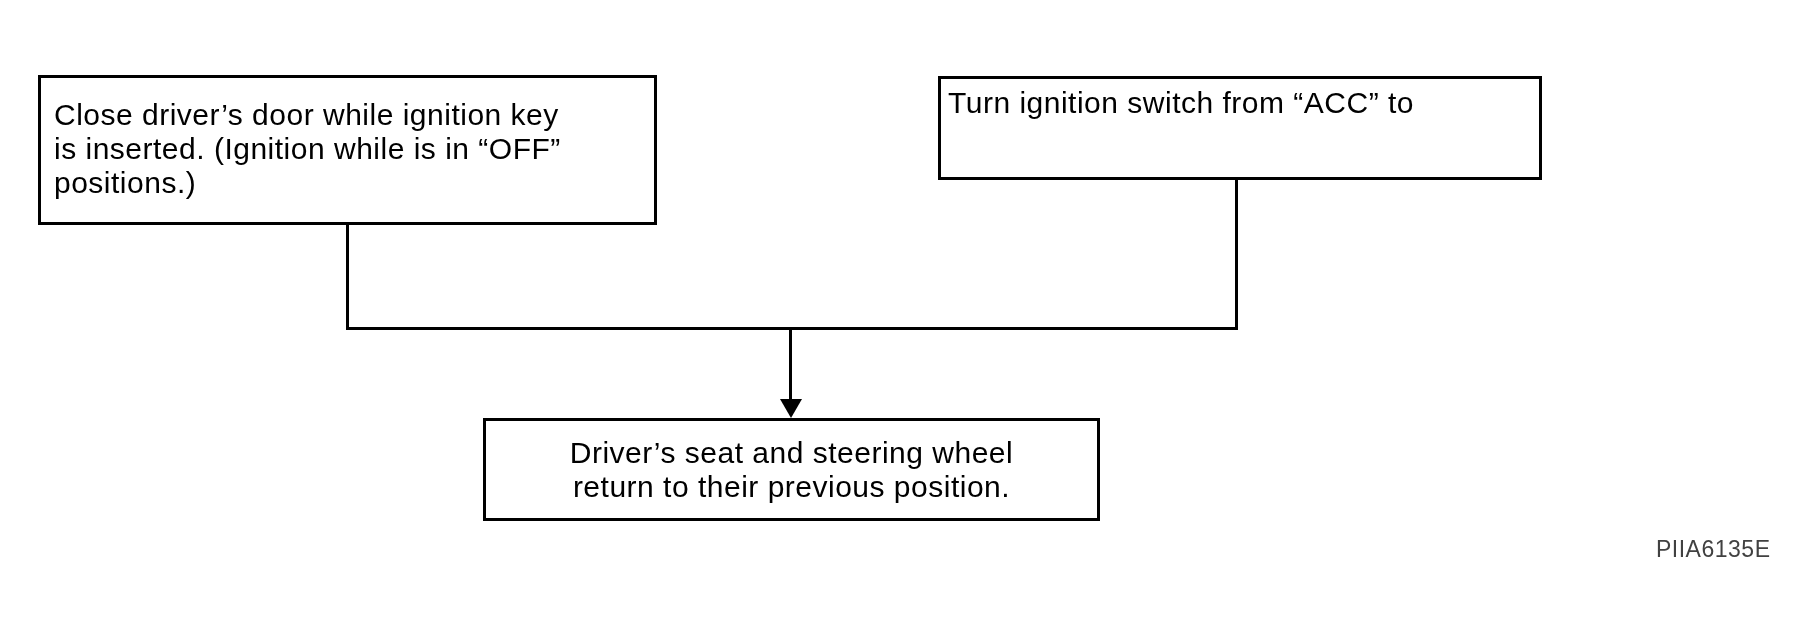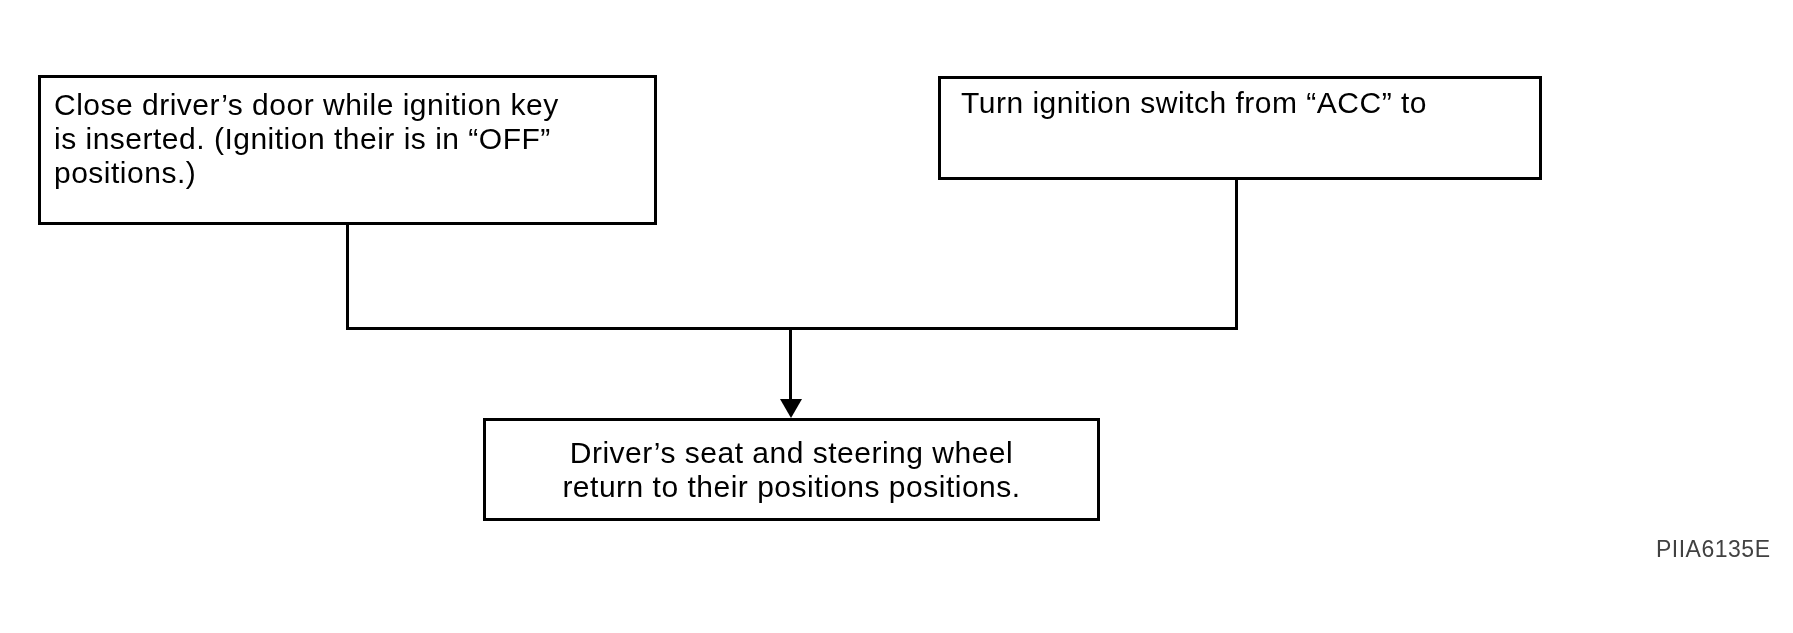--- a/index.html
+++ b/index.html
@@ -22,26 +22,26 @@
     border: 3px solid var(--line-color, #000000);
     background: var(--bg-color, #ffffff);
     font-size: 30px;
     line-height: 34px;
     letter-spacing: 0.5px;
   }
   .fc-box .bline { white-space: pre; }
   .box-close-door {
     left: 38px; top: 75px;
     width: 619px; height: 150px;
-    padding: 10px 13px;
+    padding: 20px 13px;
   }
   .box-ignition-on {
     left: 938px; top: 76px;
     width: 604px; height: 104px;
-    padding: 7px 20px;
+    padding: 7px 7px;
   }
   .box-seat-return {
     left: 483px; top: 418px;
     width: 617px; height: 103px;
     display: flex;
     flex-direction: column;
     justify-content: center;
     align-items: center;
     text-align: right;
   }
@@ -72,34 +72,34 @@
     letter-spacing: 0.5px;
   }
 </style>
 </head>
 <body>
 
 <div class="canvas">
 
   <div class="fc-box box-close-door">
     <div class="bline">Close driver’s door while ignition key</div>
-    <div class="bline">is inserted. (Ignition their is in “OFF”</div>
+    <div class="bline">is inserted. (Ignition while is in “OFF”</div>
     <div class="bline">positions.)</div>
   </div>
 
   <div class="fc-box box-ignition-on">
     <div class="bline">Turn ignition switch from “ACC” to</div>
   </div>
 
   <div class="line v-drop-left"></div>
   <div class="line v-drop-right"></div>
   <div class="line h-connector"></div>
   <div class="line arrow-shaft"></div>
   <div class="arrowhead"></div>
 
   <div class="fc-box box-seat-return">
     <div class="bline">Driver’s seat and steering wheel</div>
-    <div class="bline">return to their positions positions.</div>
+    <div class="bline">return to their previous position.</div>
   </div>
 
   <div class="figure-id">PIIA6135E</div>
 
 </div>
 
 </body></html>

